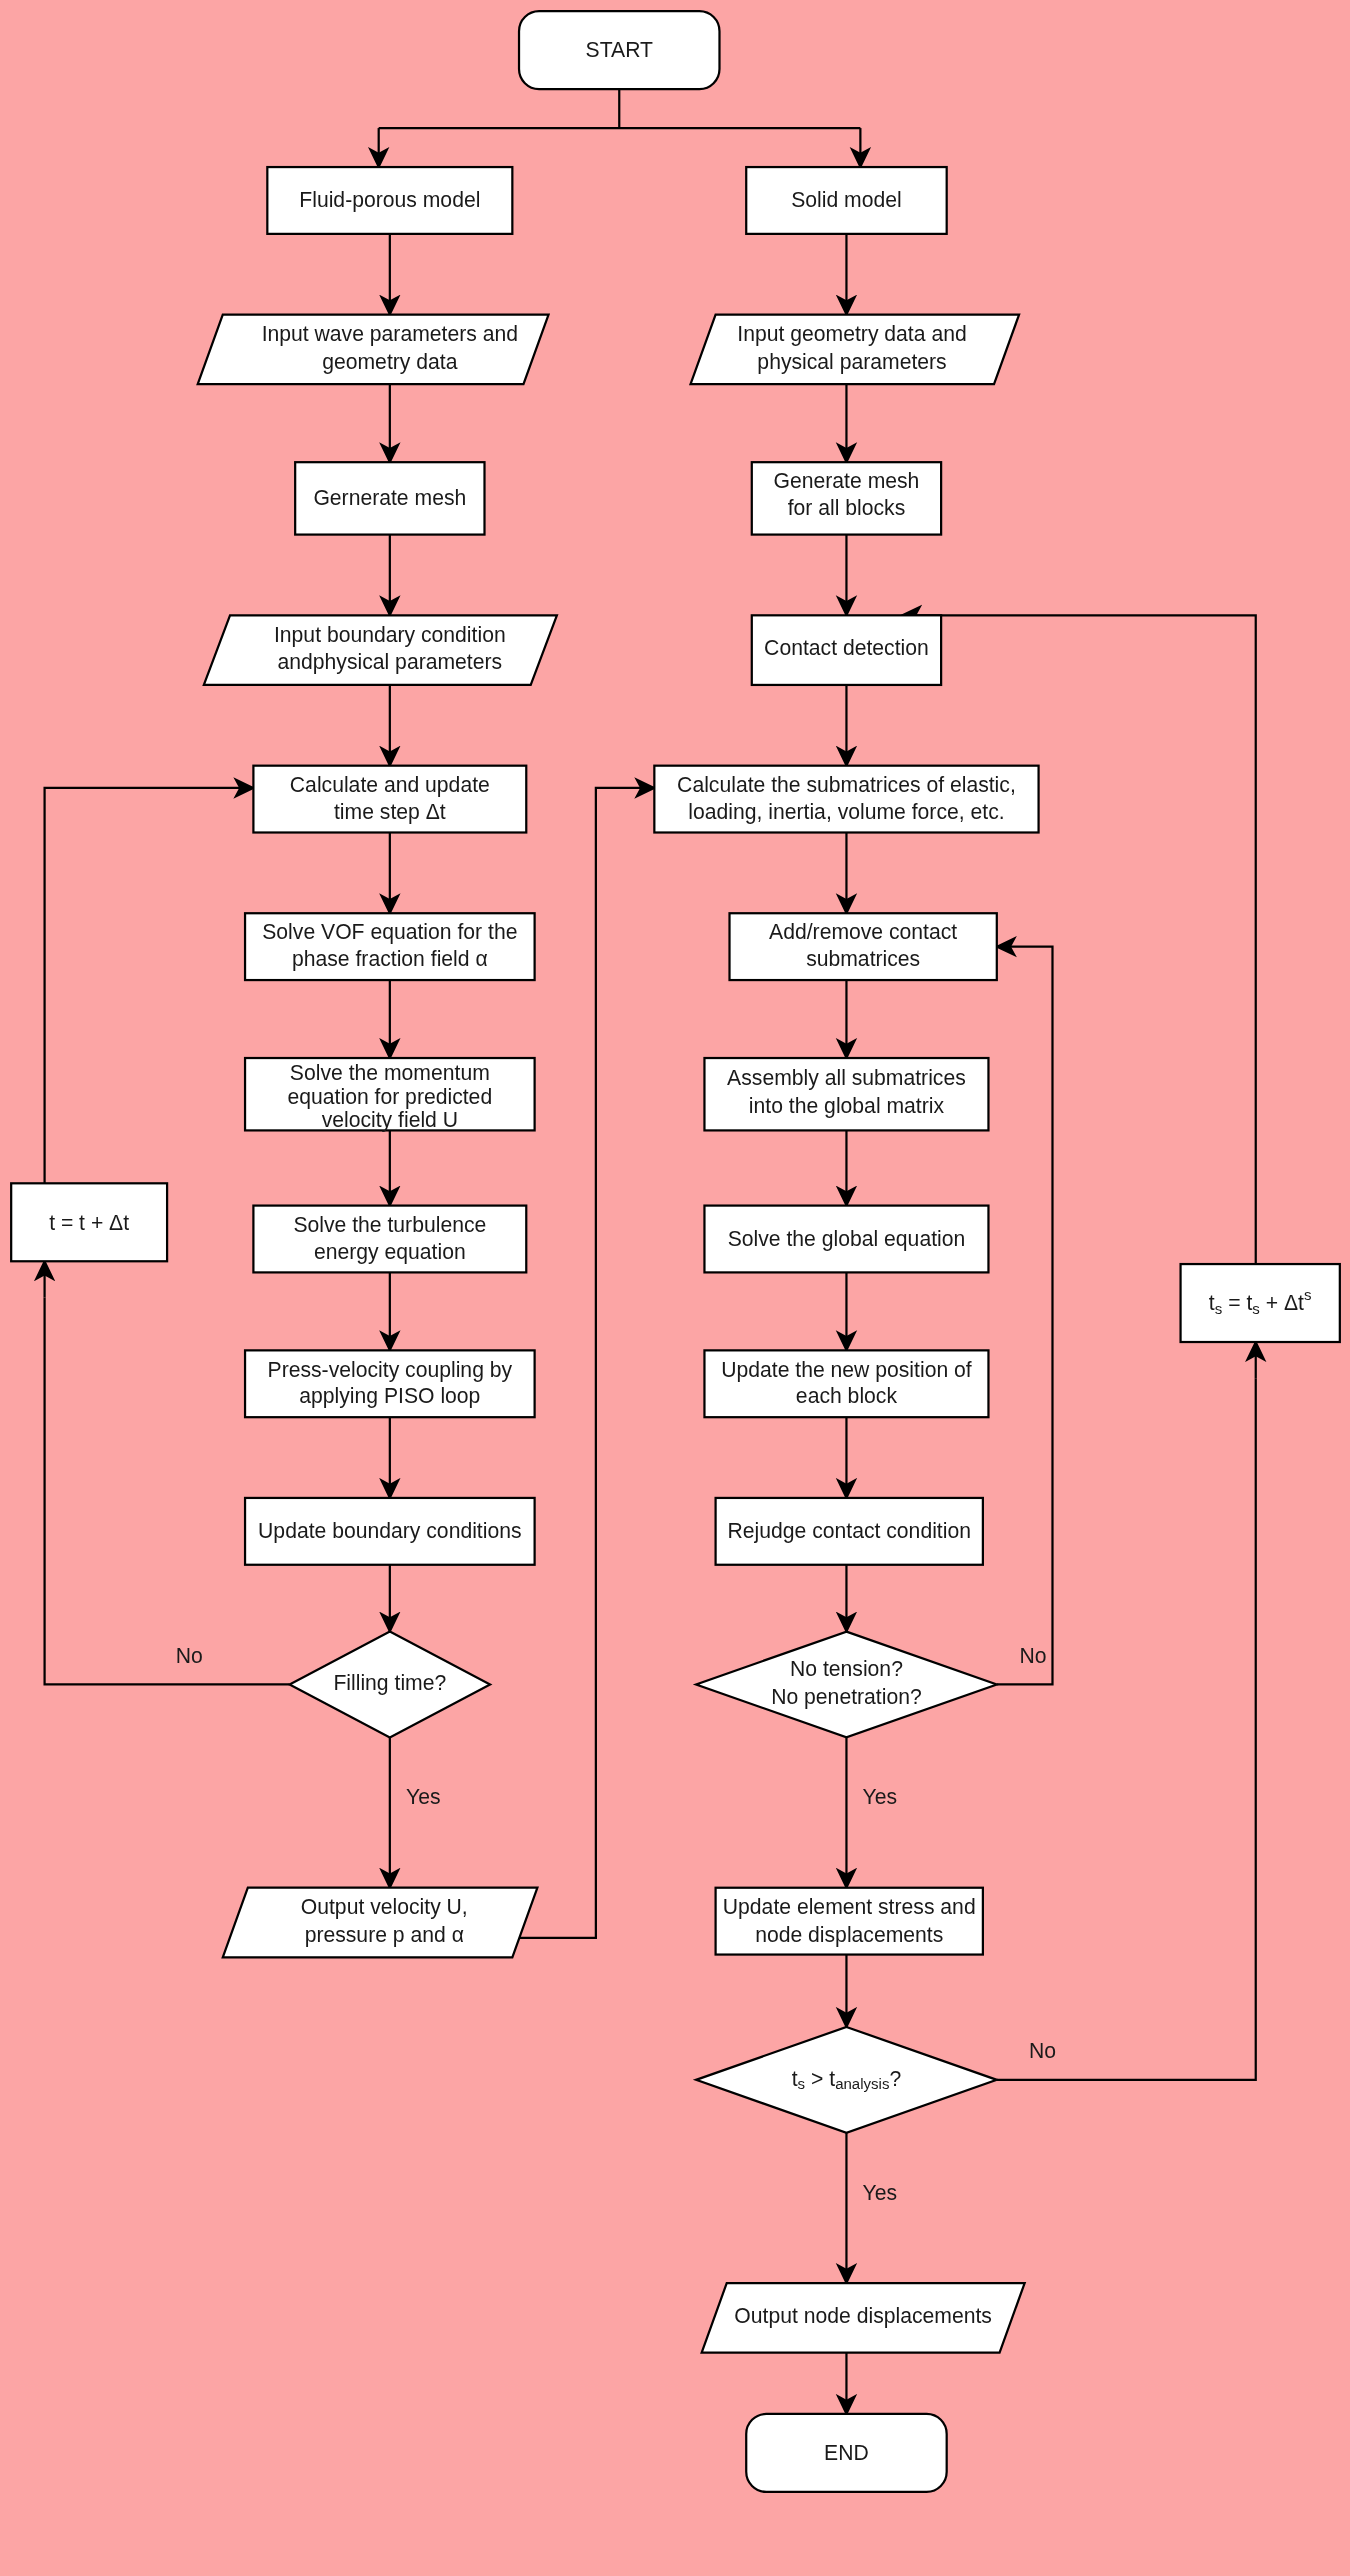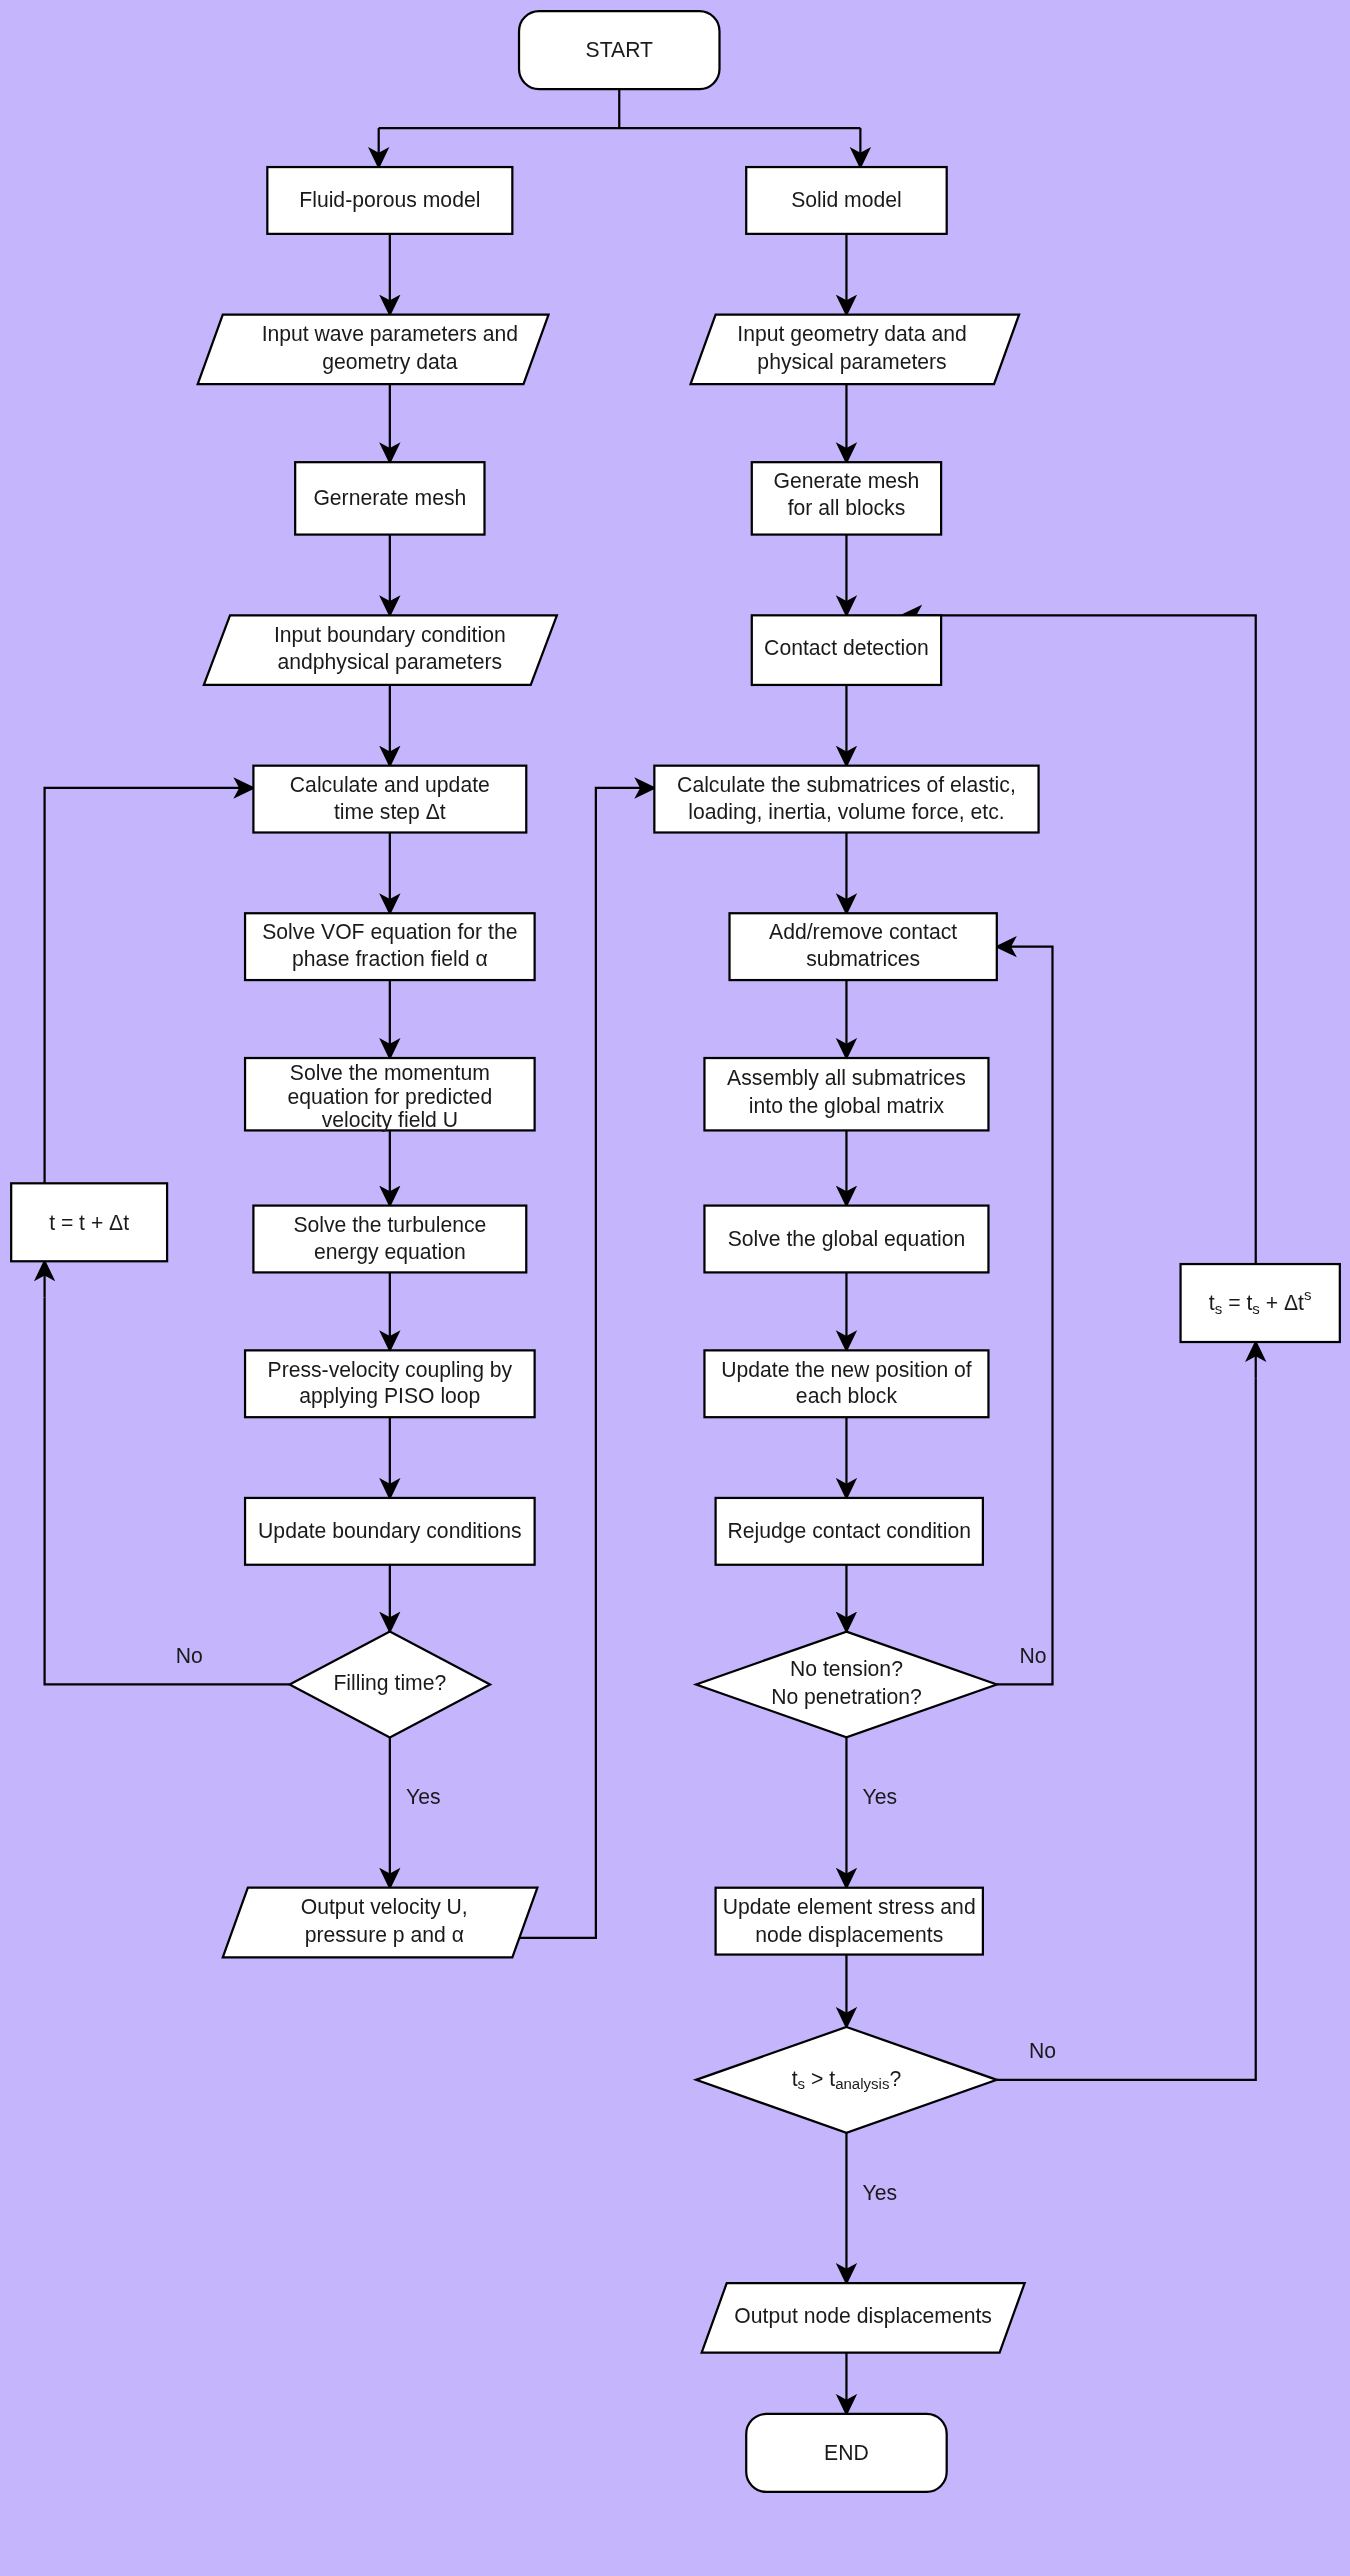--- a/index.html
+++ b/index.html
@@ -1,17 +1,17 @@
 <!DOCTYPE html>
 <html style="font-size:9px"><head>
 <meta charset="utf-8">
 <style>
   html,body{margin:0;padding:0;background:#ffffff;}
   body{font-family:"Liberation Sans",sans-serif;}
-  #stage{position:relative;width:1351px;height:2576px;background:#c4b5fd;overflow:hidden;}
+  #stage{position:relative;width:1351px;height:2576px;background:#fca5a5;overflow:hidden;}
   svg#flow{position:absolute;left:0;top:0;width:1351px;height:2576px;}
   .shape{fill:#ffffff;stroke:#000000;stroke-width:4;}
   .edge{fill:none;stroke:#000000;stroke-width:4;}
   .nodetext{font-family:"Liberation Sans",sans-serif;font-size:38px;fill:#1a1a1a;text-anchor:middle;dominant-baseline:middle;}
   .edgelabel{font-family:"Liberation Sans",sans-serif;font-size:38px;fill:#1a1a1a;text-anchor:middle;dominant-baseline:middle;}
   .sub{font-size:27px;}
   .sup{font-size:27px;}
 </style>
 </head>
 <body>

